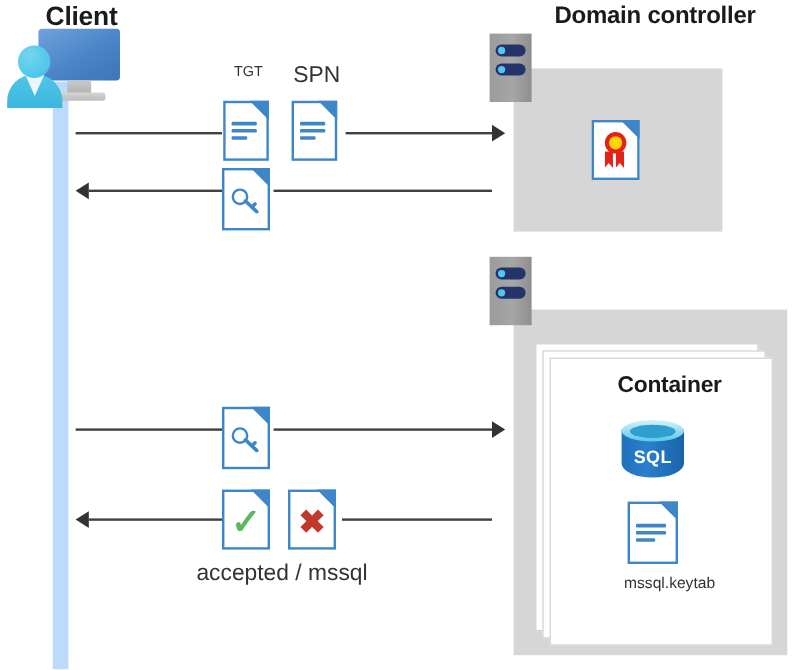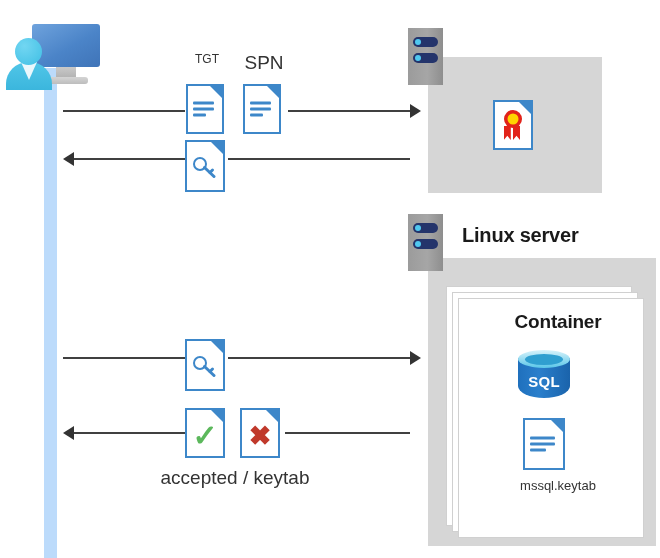--- a/index.html
+++ b/index.html
@@ -309,42 +309,43 @@
   <div class="abs" id="lifeline"></div>
 
   <div class="abs" id="client-icon">
     <div class="monitor-screen"></div>
     <div class="monitor-neck"></div>
     <div class="monitor-base"></div>
     <div class="person-body"></div>
     <div class="person-collar"></div>
     <div class="person-head"></div>
   </div>
+  <div class="abs title-bold" id="client-title">Client</div>
 
   <div class="abs gray-panel" id="dc-panel"></div>
   <div class="abs server-icon" id="dc-server">
     <div class="bay" style="top:9px"></div>
     <div class="bay" style="top:25px"></div>
   </div>
+  <div class="abs title-bold" id="dc-title">Domain controller</div>
 
   <div class="doc" style="left:493px; top:100px; width:40px; height:50px;">
     <div class="sheet"></div>
     <div class="fold"></div>
     <div class="seal-tail-l"></div>
     <div class="seal-tail-r"></div>
     <div class="seal-ring"></div>
     <div class="seal-center"></div>
   </div>
 
   <div class="abs gray-panel" id="linux-panel"></div>
   <div class="abs server-icon" id="linux-server">
     <div class="bay" style="top:9px"></div>
     <div class="bay" style="top:25px"></div>
   </div>
-  <div class="abs title-bold" id="linux-title">Linux server</div>
 
   <div class="card" id="card-back"></div>
   <div class="card" id="card-mid"></div>
   <div class="card" id="card-front"></div>
 
   <div class="abs title-bold" id="container-title">Container</div>
 
   <div class="abs" id="sql-icon">
     <div class="cyl-body"></div>
     <div class="cyl-top"></div>
@@ -427,15 +428,15 @@
     <div class="fold"></div>
     <div class="check-glyph">✓</div>
   </div>
 
   <div class="doc" style="left:240px; top:408px; width:40px; height:50px;">
     <div class="sheet"></div>
     <div class="fold"></div>
     <div class="x-glyph">✖</div>
   </div>
 
-  <div class="abs label-plain" id="accepted-denied">accepted / keytab</div>
+  <div class="abs label-plain" id="accepted-denied">accepted / mssql</div>
 
 </div>
 
 </body></html>

